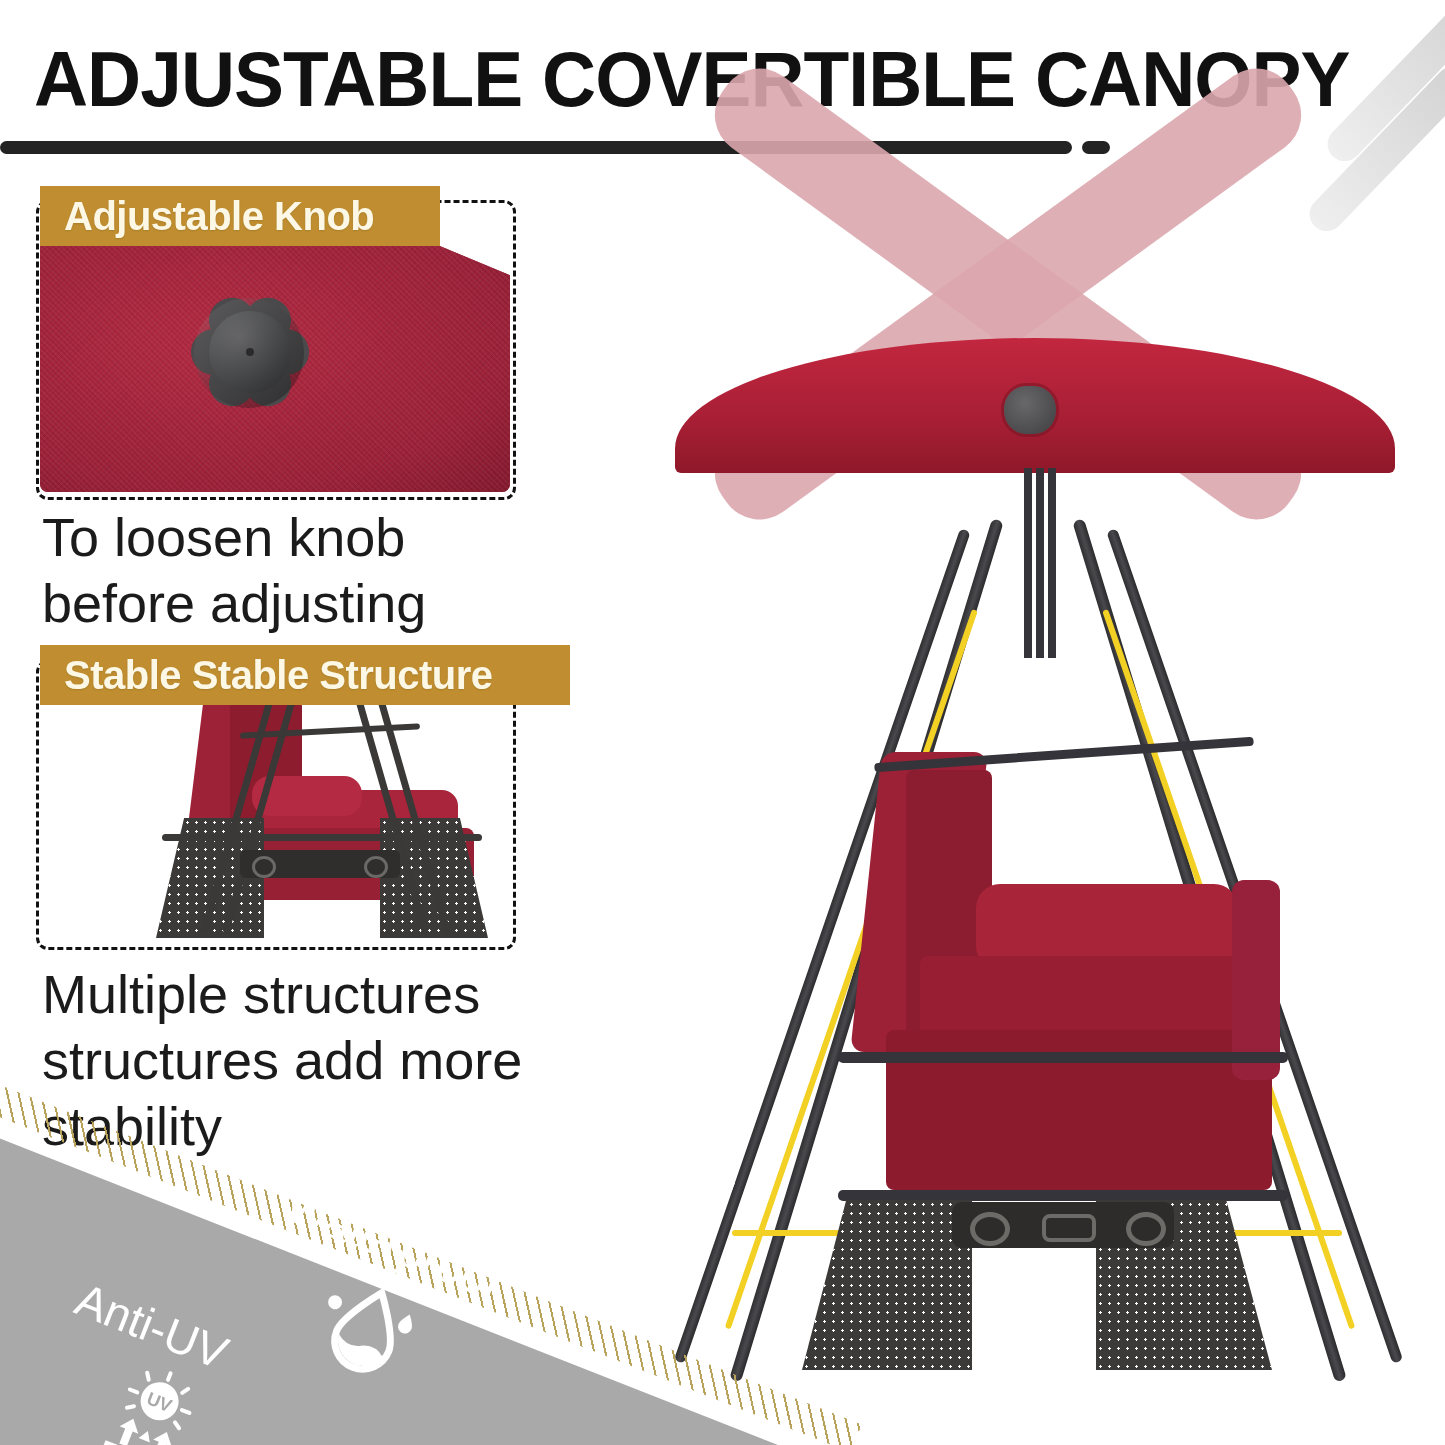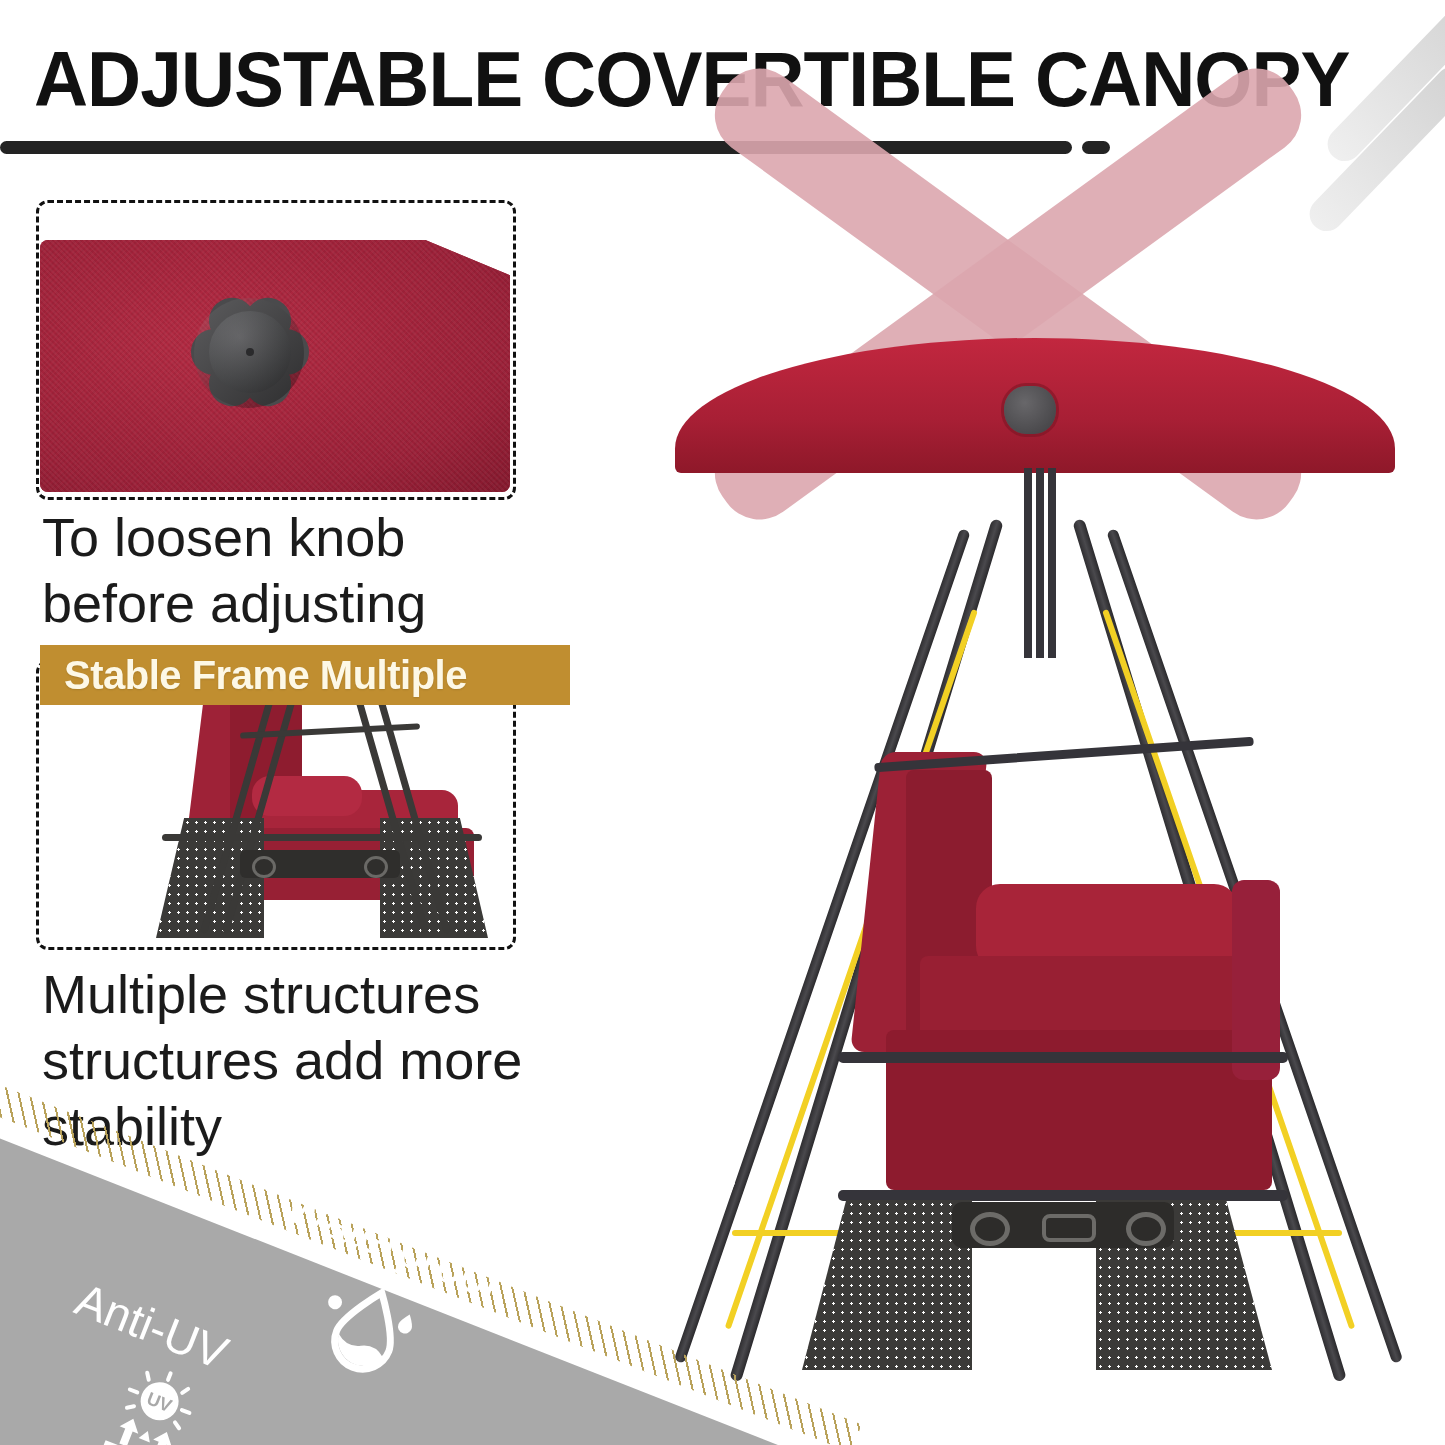--- a/index.html
+++ b/index.html
@@ -102,20 +102,21 @@
     <div class="knob-cloth"></div>
     <div class="knob-body">
       <div class="knob-lobe" style="transform:translate(-50%,-50%) rotate(0deg)"></div>
       <div class="knob-lobe" style="transform:translate(-50%,-50%) rotate(60deg)"></div>
       <div class="knob-lobe" style="transform:translate(-50%,-50%) rotate(120deg)"></div>
       <div class="knob-core"></div>
       <div class="knob-shade"></div>
       <div class="knob-pin"></div>
     </div>
   </div>
+  <div class="banner" id="banner-knob">Adjustable Knob</div>
   <div class="caption" id="cap-knob">To loosen knob before adjusting canopy</div>
 
   <div class="dashed" id="dash-frame"></div>
   <div id="photo-frame">
 
     <div class="cush" style="top:18px;left:152px;width:92px;height:150px;transform:skewX(-7deg);"></div>
     <div class="cush" style="top:30px;left:186px;width:72px;height:136px;background:#8e1c2f;"></div>
     <div class="cush" style="top:122px;left:218px;width:196px;height:62px;background:#a8253b;border-radius:16px;"></div>
     <div class="cush" style="top:160px;left:178px;width:252px;height:72px;background:#972034;"></div>
     <div class="cush" style="top:108px;left:208px;width:110px;height:40px;background:#b32a42;border-radius:18px;"></div>
@@ -127,21 +128,21 @@
     <div class="bar" style="top:8px;left:214px;width:7px;height:262px;transform:rotate(16deg);"></div>
     <div class="bar" style="top:8px;left:342px;width:7px;height:262px;transform:rotate(-16deg);"></div>
     <div class="bar" style="top:8px;left:364px;width:7px;height:262px;transform:rotate(-16deg);"></div>
     <div class="bar" style="top:166px;left:118px;width:320px;height:7px;"></div>
     <div class="bar" style="top:60px;left:196px;width:180px;height:6px;transform:rotate(-3deg);"></div>
 
     <div style="position:absolute;top:182px;left:196px;width:160px;height:28px;background:#2f2e2c;border-radius:6px;"></div>
     <div style="position:absolute;top:188px;left:208px;width:18px;height:16px;border:3px solid #6a6966;border-radius:50%;"></div>
     <div style="position:absolute;top:188px;left:320px;width:18px;height:16px;border:3px solid #6a6966;border-radius:50%;"></div>
   </div>
-  <div class="banner" id="banner-frame">Stable Frame Multiple</div>
+  <div class="banner" id="banner-frame">Stable Stable Structure</div>
   <div class="caption" id="cap-frame">Multiple structures structures add more stability</div>
 
   <div id="main-photo">
 
     <div class="ghost" style="top:60px;left:38px;width:700px;height:88px;transform:rotate(36deg);"></div>
     <div class="ghost" style="top:60px;left:38px;width:700px;height:88px;transform:rotate(-36deg);"></div>
 
     <div class="canopy-main"></div>
     <div style="position:absolute;top:196px;left:384px;width:52px;height:48px;
                 background:radial-gradient(circle at 40% 35%,#68676a,#3f3e41);

